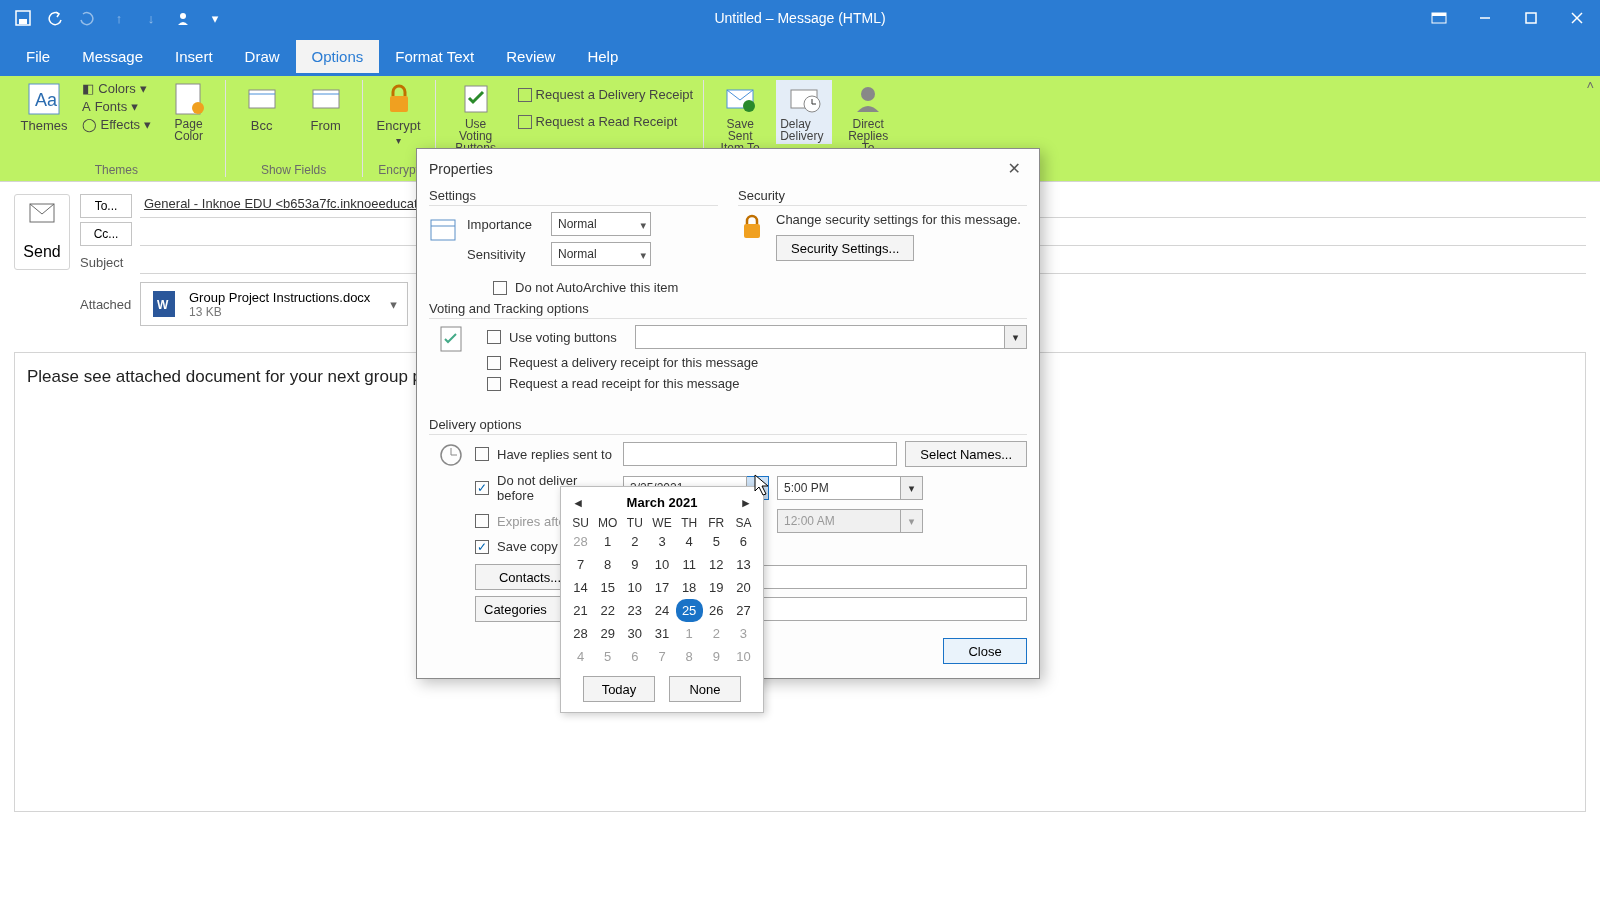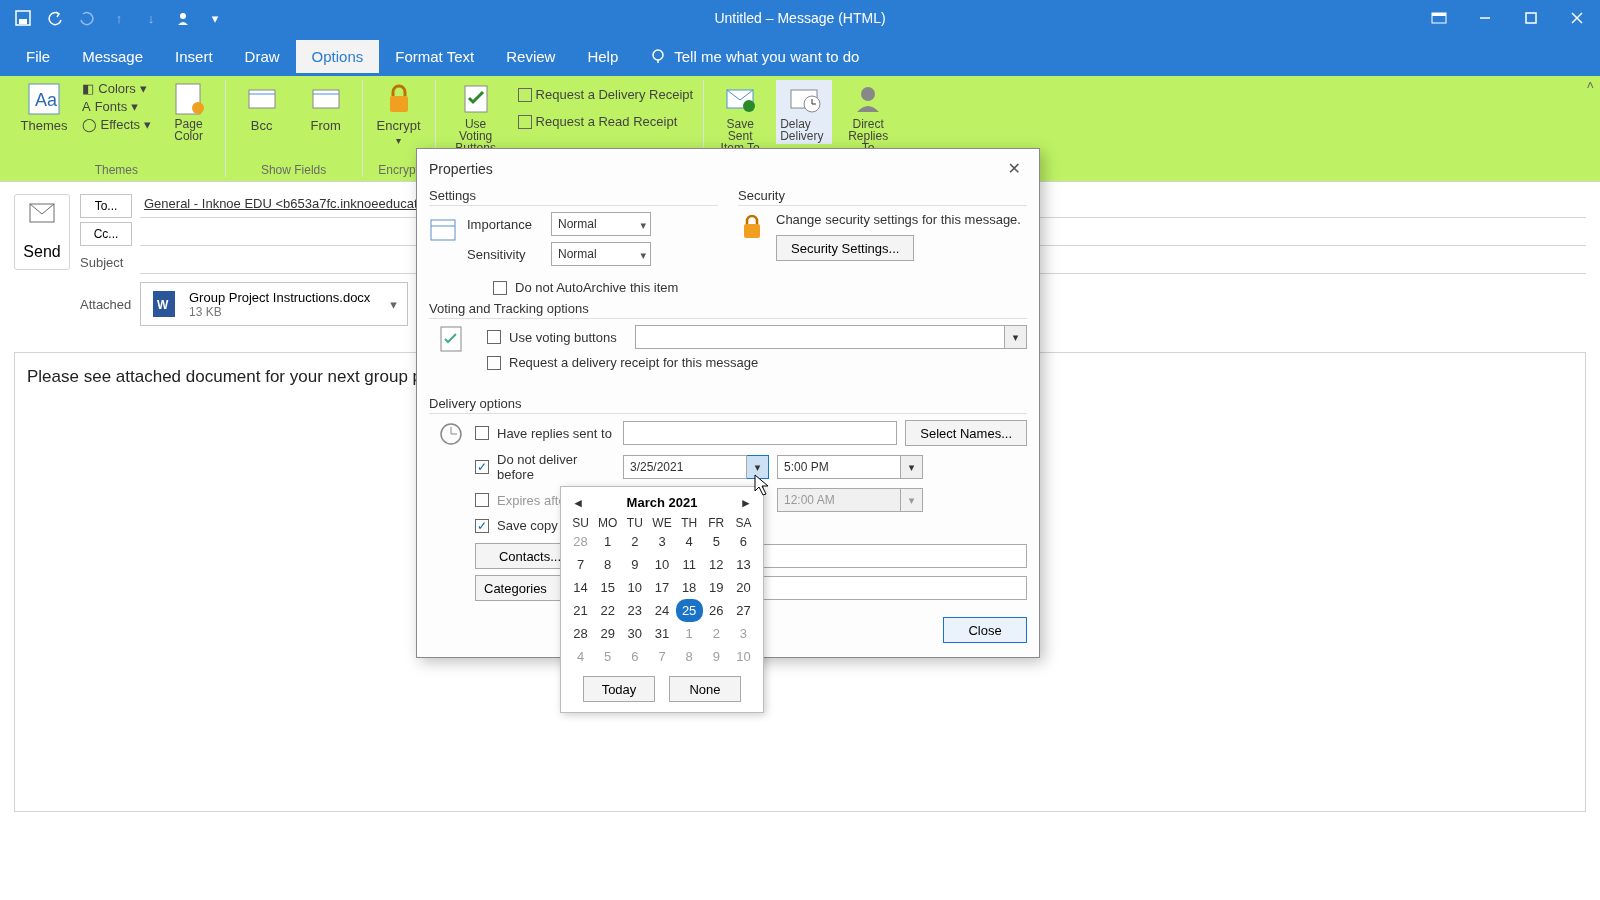--- a/index.html
+++ b/index.html
@@ -140,27 +140,20 @@
 
 <div class="ribbon-tabs">
   <div class="ribbon-tab">File</div>
   <div class="ribbon-tab">Message</div>
   <div class="ribbon-tab">Insert</div>
   <div class="ribbon-tab">Draw</div>
   <div class="ribbon-tab active">Options</div>
   <div class="ribbon-tab">Format Text</div>
   <div class="ribbon-tab">Review</div>
   <div class="ribbon-tab">Help</div>
-  <div class="ribbon-tab" style="display:flex;align-items:center;gap:8px;">
-    <svg width="16" height="16">
-        <circle cx="8" cy="7" r="5" fill="none" stroke="#fff" stroke-width="1.5"></circle>
-        <line x1="8" y1="12" x2="8" y2="15" stroke="#fff" stroke-width="1.5"></line>
-      </svg>
-    <span>Tell me what you want to do</span>
-  </div>
 </div>
 
 <div class="ribbon">
   <div class="rgroup">
     <div class="rgroup-top">
       <div class="bigbtn">
         <div class="glyph">
             <svg width="34" height="34">
               <rect x="2" y="2" width="30" height="30" fill="#fff" stroke="#5a8fc7"></rect>
               <text x="8" y="24" font-size="18" fill="#2b6cb0">Aa</text>
@@ -401,20 +394,24 @@
             <span class="checkbox"></span>
             <span>Use voting buttons</span>
           <div class="combo" style="flex:1;margin-left:10px">
               <div class="input" style="flex:1"></div>
               <div class="dropbtn">▾</div>
             </div>
         </div>
         <div class="checkrow" style="margin-left:0">
             <span class="checkbox"></span>
             <span>Request a delivery receipt for this message</span>
+          </div>
+        <div class="checkrow" style="margin-left:0">
+            <span class="checkbox"></span>
+            <span>Request a read receipt for this message</span>
           </div>
       </div>
     </div>
 
     <div class="section-label" style="margin-top:20px">Delivery options</div>
     <div style="display:flex;gap:10px;align-items:flex-start">
       <svg width="28" height="28" style="margin-left:8px">
           <circle cx="14" cy="14" r="10" fill="none" stroke="#888" stroke-width="1.5"></circle>
           <line x1="14" y1="14" x2="14" y2="7" stroke="#888"></line>
           <line x1="14" y1="14" x2="20" y2="14" stroke="#888"></line>

